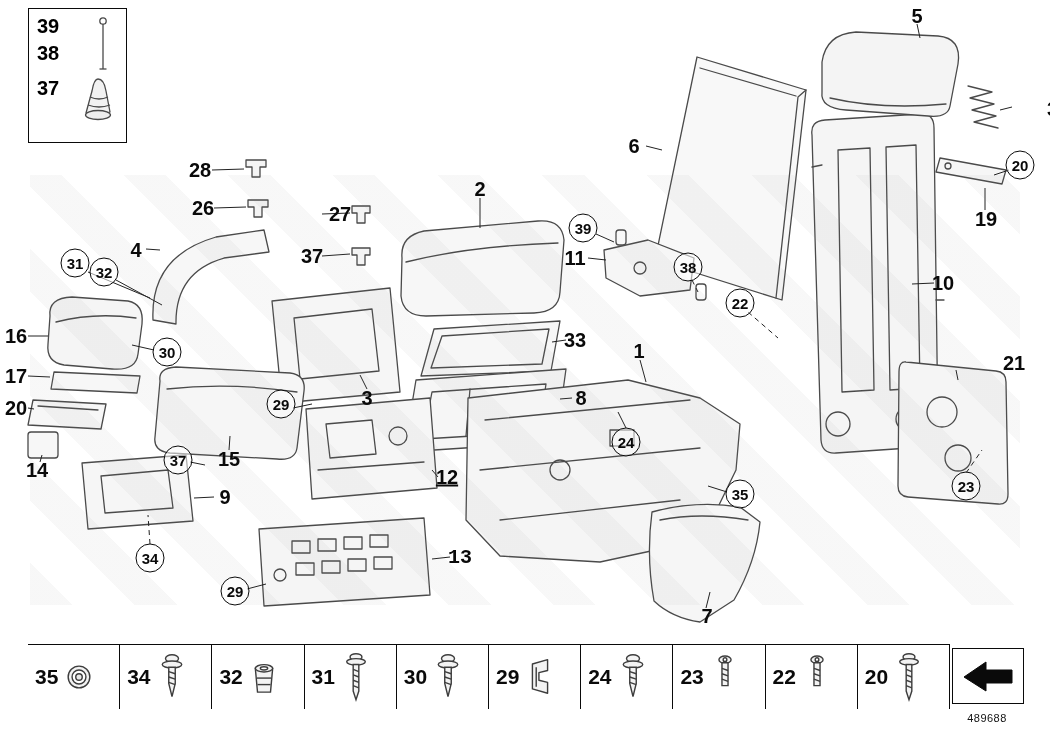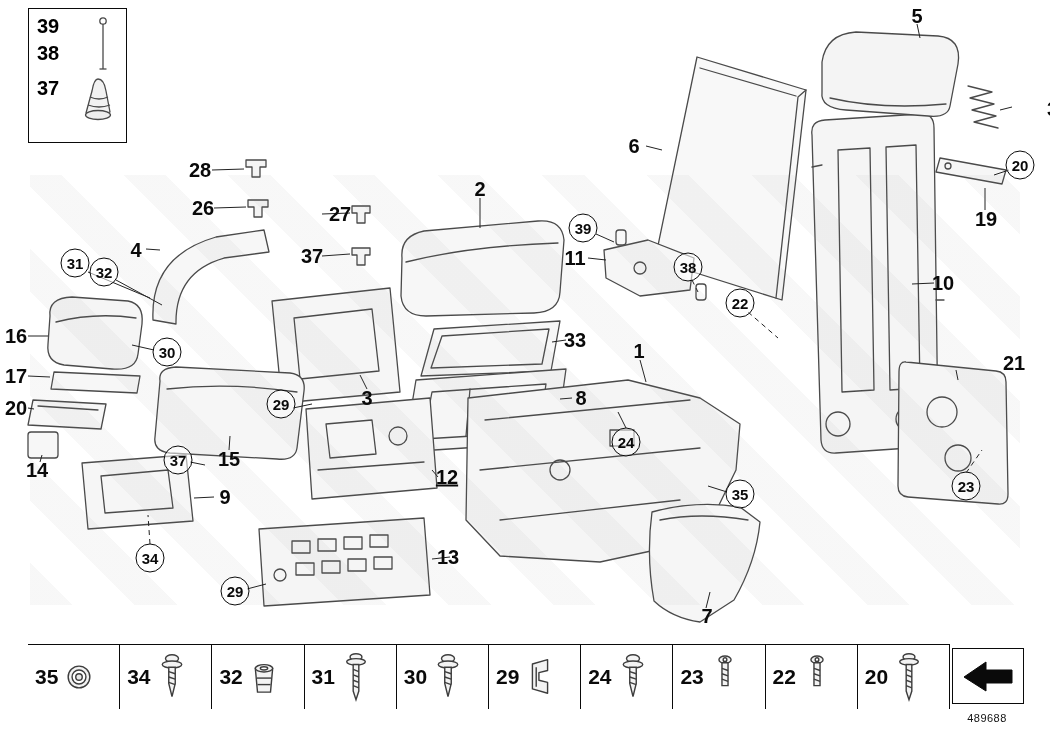--- a/index.html
+++ b/index.html
@@ -292,21 +292,21 @@
       <div class="callout" style="left: 581px; top: 398px;">8</div>
       <div class="callout" style="left: 639px; top: 351px;">1</div>
       <div class="callout" style="left: 16px; top: 336px;">16</div>
       <div class="callout" style="left: 16px; top: 376px;">17</div>
       <div class="callout" style="left: 16px; top: 408px;">20</div>
       <div class="callout" style="left: 37px; top: 470px;">14</div>
       <div class="callout" style="left: 229px; top: 459px;">15</div>
       <div class="callout" style="left: 367px; top: 398px;">3</div>
       <div class="callout" style="left: 447px; top: 477px; text-decoration: underline;">12</div>
       <div class="callout" style="left: 225px; top: 497px;">9</div>
-      <div class="callout" style="left: 448px; top: 557px;">13</div>
+      <div class="callout" style="left: 460px; top: 557px; font-family: Liberation Mono, monospace;">13</div>
       <div class="callout" style="left: 707px; top: 616px;">7</div>
       <div class="callout" style="left: 1014px; top: 363px;">21</div>
       <div class="callout circled" style="left: 75px; top: 263px;">31</div>
       <div class="callout circled" style="left: 104px; top: 272px;">32</div>
       <div class="callout circled" style="left: 167px; top: 352px;">30</div>
       <div class="callout circled" style="left: 281px; top: 404px;">29</div>
       <div class="callout circled" style="left: 178px; top: 460px;">37</div>
       <div class="callout circled" style="left: 150px; top: 558px;">34</div>
       <div class="callout circled" style="left: 235px; top: 591px;">29</div>
       <div class="callout circled" style="left: 583px; top: 228px;">39</div>

